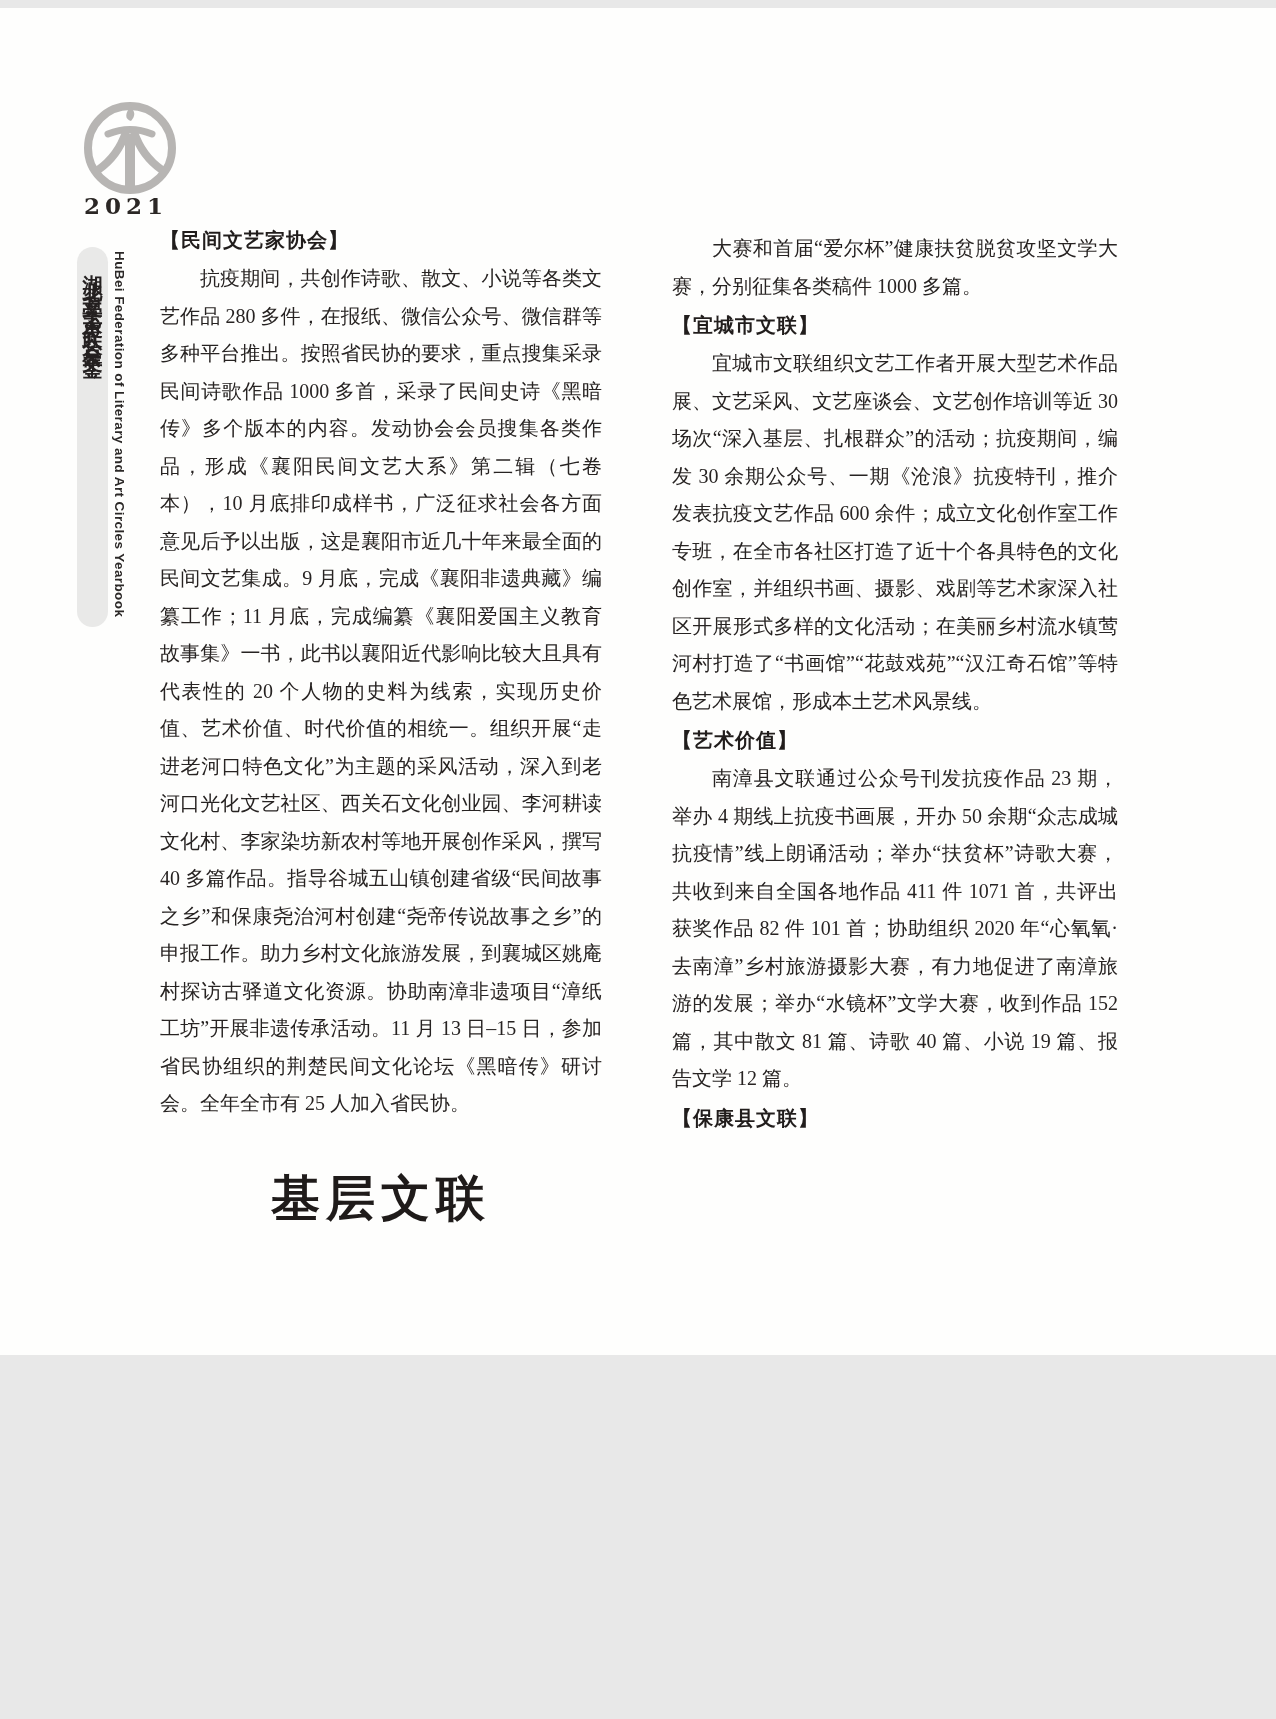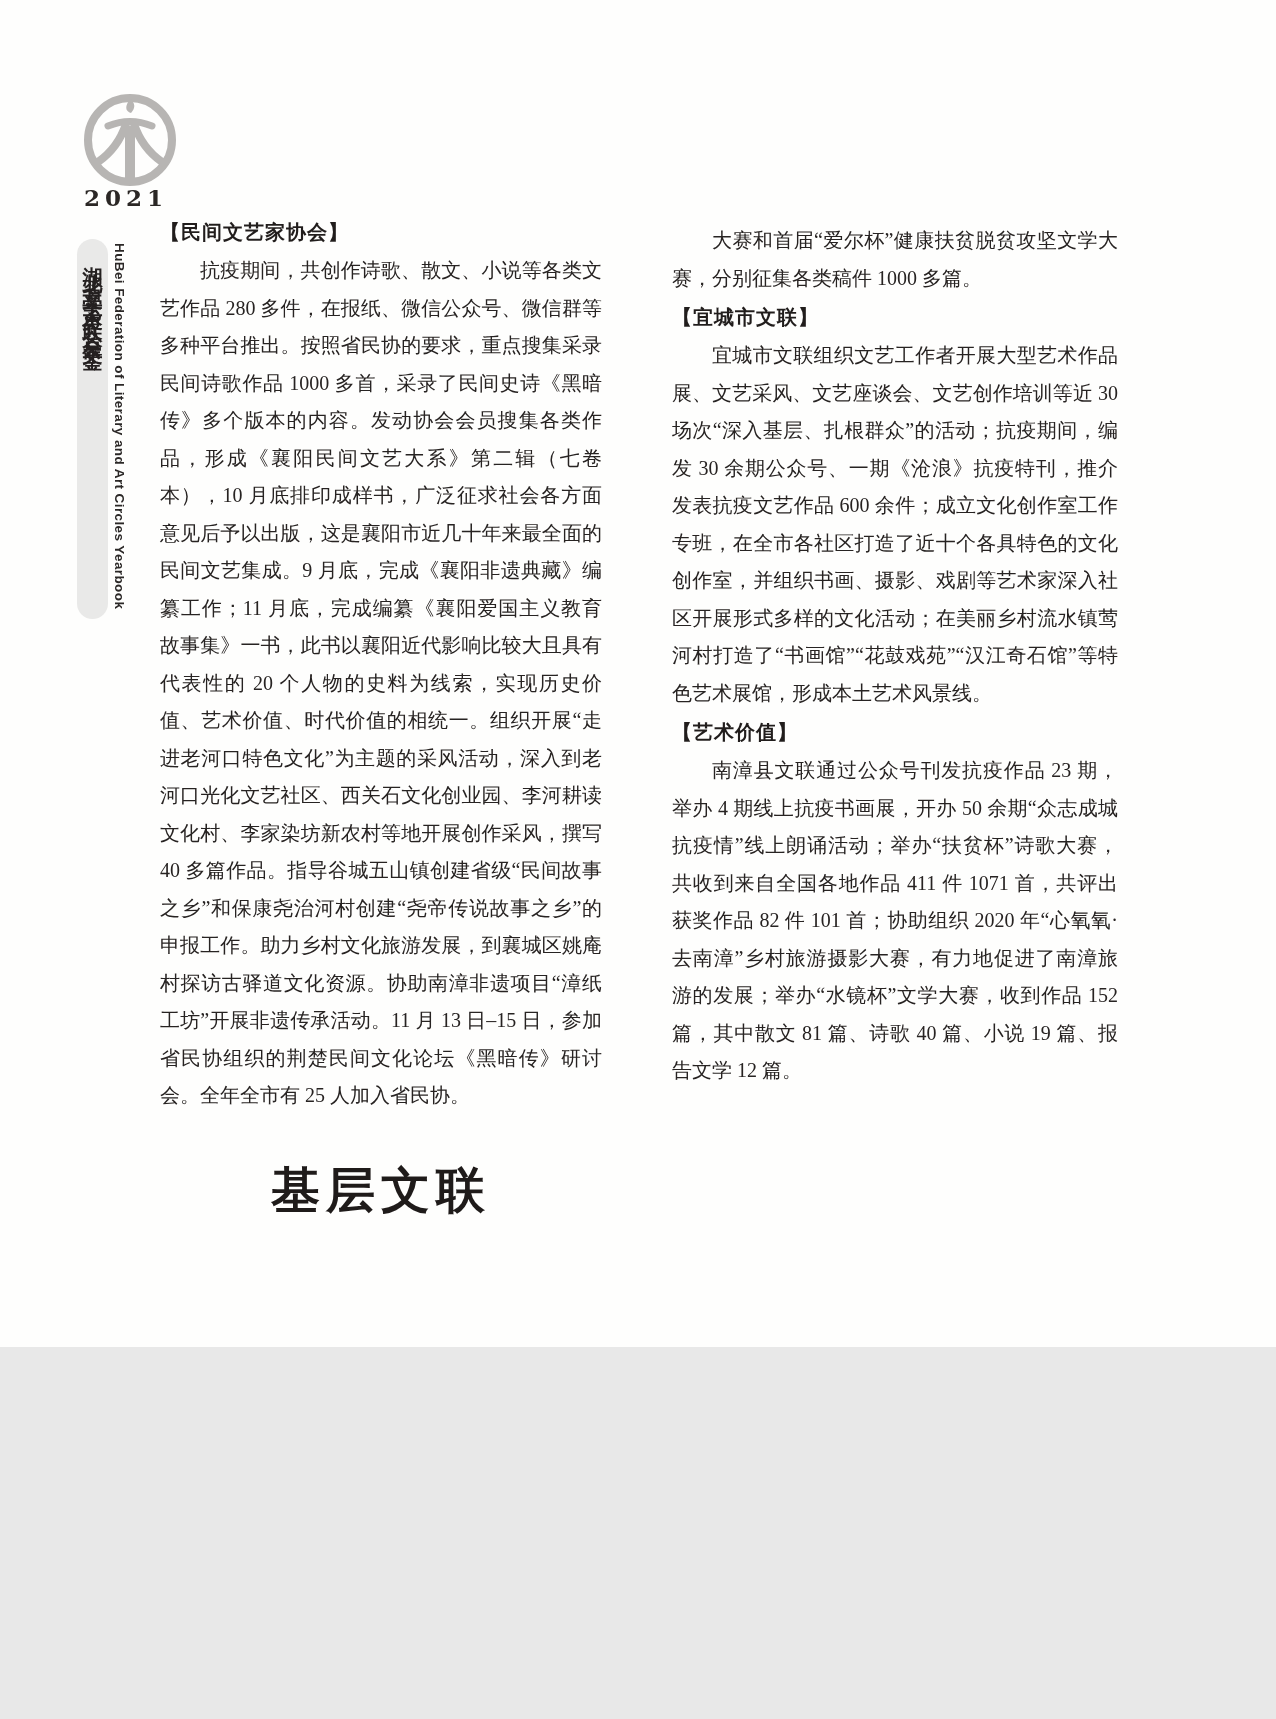--- a/index.html
+++ b/index.html
@@ -1,19 +1,19 @@
 <!DOCTYPE html>
 <html lang="zh"><head>
 <meta charset="utf-8">
 <style>
   html,body { margin:0; padding:0; background:#e8e8e8; }
   .page {
     position:relative;
     width:1276px; height:1347px;
-    margin:0 auto;
+    margin:8px auto;
     background:#fefefdl;
     background:#fefefd;
     font-family:"Liberation Serif","DejaVu Serif",serif;
     color:#262221;
     overflow:hidden;
   }
   
   .logo-box { position:absolute; left:70px; top:90px; width:120px; height:100px; }
   .logo-year {
     position:absolute; left:84px; top:184px;
@@ -102,17 +102,18 @@
     <p class="body">抗疫期间，共创作诗歌、散文、小说等各类文艺作品 280 多件，在报纸、微信公众号、微信群等多种平台推出。按照省民协的要求，重点搜集采录民间诗歌作品 1000 多首，采录了民间史诗《黑暗传》多个版本的内容。发动协会会员搜集各类作品，形成《襄阳民间文艺大系》第二辑（七卷本），10 月底排印成样书，广泛征求社会各方面意见后予以出版，这是襄阳市近几十年来最全面的民间文艺集成。9 月底，完成《襄阳非遗典藏》编纂工作；11 月底，完成编纂《襄阳爱国主义教育故事集》一书，此书以襄阳近代影响比较大且具有代表性的 20 个人物的史料为线索，实现历史价值、艺术价值、时代价值的相统一。组织开展“走进老河口特色文化”为主题的采风活动，深入到老河口光化文艺社区、西关石文化创业园、李河耕读文化村、李家染坊新农村等地开展创作采风，撰写 40 多篇作品。指导谷城五山镇创建省级“民间故事之乡”和保康尧治河村创建“尧帝传说故事之乡”的申报工作。助力乡村文化旅游发展，到襄城区姚庵村探访古驿道文化资源。协助南漳非遗项目“漳纸工坊”开展非遗传承活动。11 月 13 日–15 日，参加省民协组织的荆楚民间文化论坛《黑暗传》研讨会。全年全市有 25 人加入省民协。</p>
     <div class="chapter">基层文联</div>
   </div>
 
   <div class="col col-right">
     <p class="body p-noindent">大赛和首届“爱尔杯”健康扶贫脱贫攻坚文学大赛，分别征集各类稿件 1000 多篇。</p>
     <h2 class="sec sec-yicheng">【宜城市文联】</h2>
     <p class="body p-yicheng">宜城市文联组织文艺工作者开展大型艺术作品展、文艺采风、文艺座谈会、文艺创作培训等近 30 场次“深入基层、扎根群众”的活动；抗疫期间，编发 30 余期公众号、一期《沧浪》抗疫特刊，推介发表抗疫文艺作品 600 余件；成立文化创作室工作专班，在全市各社区打造了近十个各具特色的文化创作室，并组织书画、摄影、戏剧等艺术家深入社区开展形式多样的文化活动；在美丽乡村流水镇莺河村打造了“书画馆”“花鼓戏苑”“汉江奇石馆”等特色艺术展馆，形成本土艺术风景线。</p>
     <h2 class="sec sec-nanzhang">【艺术价值】</h2>
     <p class="body p-nanzhang">南漳县文联通过公众号刊发抗疫作品 23 期，举办 4 期线上抗疫书画展，开办 50 余期“众志成城抗疫情”线上朗诵活动；举办“扶贫杯”诗歌大赛，共收到来自全国各地作品 411 件 1071 首，共评出获奖作品 82 件 101 首；协助组织 2020 年“心氧氧·去南漳”乡村旅游摄影大赛，有力地促进了南漳旅游的发展；举办“水镜杯”文学大赛，收到作品 152 篇，其中散文 81 篇、诗歌 40 篇、小说 19 篇、报告文学 12 篇。</p>
+    <h2 class="sec sec-baokang">【保康县文联】</h2>
   </div>
 
   <div class="page-num">238</div>
 
 </div>
 
 </body></html>

